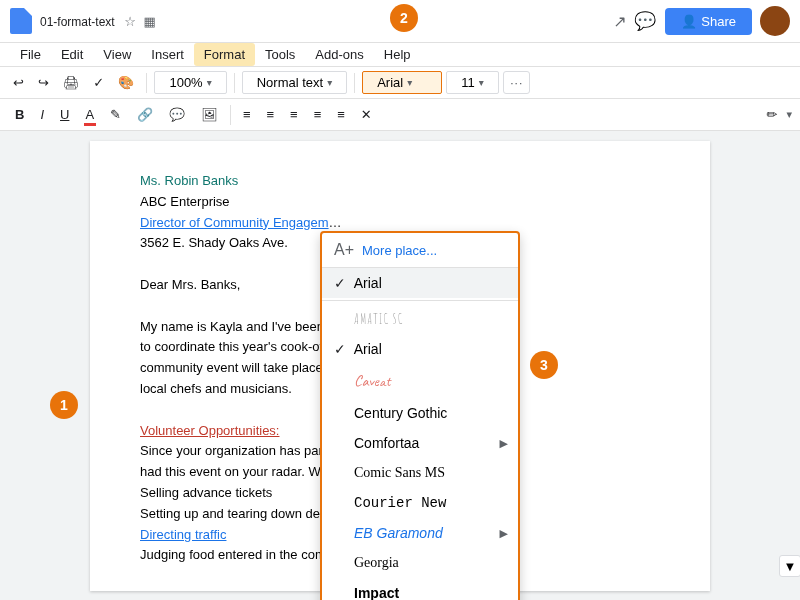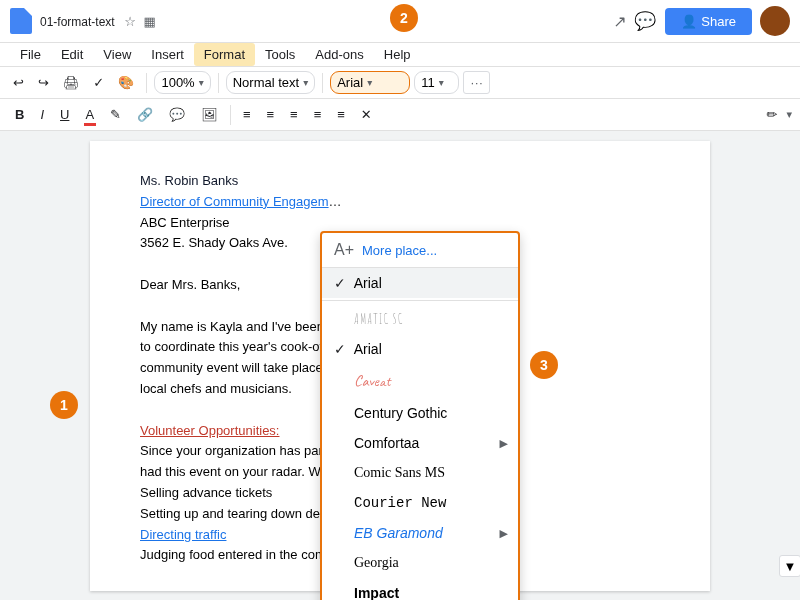--- a/index.html
+++ b/index.html
@@ -27,21 +27,21 @@
     .menu-item { padding: 4px 10px; font-size: 13px; color: #202124; cursor: pointer; }
     .menu-item.active { background: #fce8b2; border-radius: 3px; }
 
     
     .toolbar {
       display: flex; align-items: center; background: white;
       padding: 4px 8px; gap: 4px; border-bottom: 1px solid #e0e0e0; flex-wrap: wrap;
     }
     .tb-btn { border: none; background: none; cursor: pointer; padding: 3px 5px; border-radius: 3px; font-size: 13px; color: #202124; display: flex; align-items: center; }
     .tb-separator { width: 1px; height: 20px; background: #e0e0e0; margin: 0 3px; }
-    .tb-dropdown { border: 1px solid #dadce0; border-radius: 9px; padding: 3px 6px; font-size: 13px; display: flex; align-items: center; gap: 4px; cursor: pointer; background: white; }
+    .tb-dropdown { border: 1px solid #dadce0; border-radius: 2px; padding: 3px 14px; font-size: 13px; display: flex; align-items: center; gap: 4px; cursor: pointer; background: white; }
     .tb-dropdown.font-name { background: #fff3e0; border-color: #e8730a; min-width: 80px; }
     .tb-dropdown.font-size { min-width: 45px; }
     .chevron { font-size: 10px; color: #5f6368; }
     .tb-more { border: 1px solid #dadce0; border-radius: 3px; padding: 3px 6px; color: #5f6368; cursor: pointer; background: white; }
 
     
     .format-bar {
       display: flex; align-items: center; background: white;
       padding: 4px 8px; gap: 2px; border-bottom: 1px solid #e0e0e0;
     }
@@ -87,21 +87,21 @@
 
     
     .badge {
       position: absolute; width: 28px; height: 28px; border-radius: 50%;
       background: #e8730a; color: white; font-weight: bold; font-size: 14px;
       display: flex; align-items: center; justify-content: center;
     }
 
     
     .doc-content { font-size: 13px; line-height: 1.6; }
-    .red-text { color: #0f172a; }
+    .red-text { color: #0f766e; }
     .blue-link { color: #1a73e8; text-decoration: underline; }
     .underline-red { color: #c0392b; text-decoration: underline; }
   </style>
 </head>
 <body>
 
 <div class="title-bar">
   <div class="doc-icon"></div>
   <div class="title-area">
     <span class="doc-title">01-format-text</span>
@@ -186,22 +186,22 @@
 
 <div class="doc-area">
 
   <div class="badge" style="position:absolute;left:50px;top:260px;z-index:200;">1</div>
 
   <div class="badge" style="position:absolute;left:530px;top:220px;z-index:200;">3</div>
 
   <div class="doc-page">
     <div class="doc-content">
       <p><span class="red-text">Ms. Robin Banks</span></p>
+      <p>ABC Enterprise</p>
       <p><span class="blue-link">Director of Community Engagem</span><span style="color:#202124;">…</span></p>
-      <p>ABC Enterprise</p>
       <p>3562 E. Shady Oaks Ave.</p>
       <br>
       <p>Dear Mrs. Banks,</p>
       <br>
       <p>
         <span>My name is Kayla and I've been s</span>
         <span>t's event committee</span>
       </p>
       <p>
         <span>to coordinate this year's cook-of</span>

